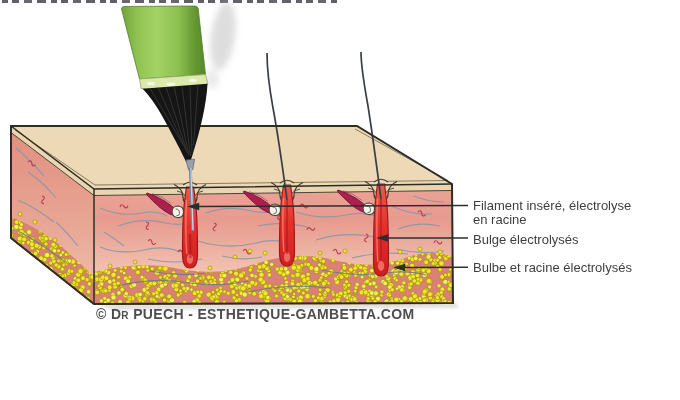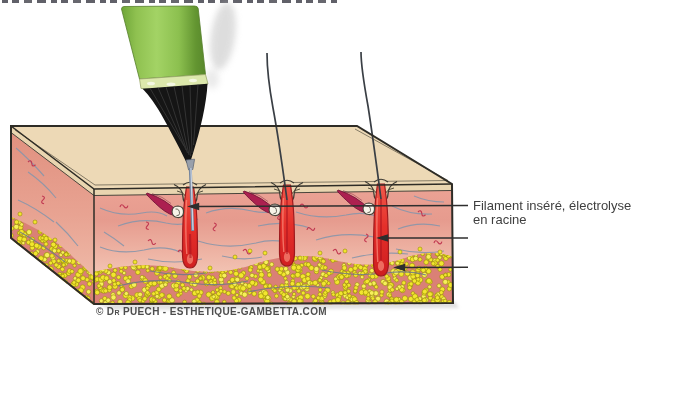--- a/index.html
+++ b/index.html
@@ -4,21 +4,21 @@
 <style>
   html,body{margin:0;padding:0;background:#fff;}
   .stage{position:relative;width:680px;height:400px;background:#ffffff;overflow:hidden;
          font-family:"Liberation Sans",sans-serif;}
   .stage svg{position:absolute;left:0;top:0;}
   .cropped-title{position:absolute;left:2px;top:0;width:335px;height:3px;opacity:.82;
     background-image:repeating-linear-gradient(90deg,#3E3E48 0 6px,transparent 6px 10px,
       #3E3E48 10px 17px,transparent 17px 22px,#46464F 22px 30px,transparent 30px 35px,
       #3E3E48 35px 44px,transparent 44px 49px);}
   .ann{position:absolute;color:#3F3F3F;font-size:13px;line-height:13.5px;width:170px;}
-  .credit{position:absolute;left:96px;top:306px;font-size:10px;font-weight:700;color:#4E4E4E;
+  .credit{position:absolute;left:96px;top:306px;font-size:14px;font-weight:700;color:#4E4E4E;
           letter-spacing:.35px;font-variant:small-caps;}
 </style>
 </head>
 <body>
 
 <div class="stage">
 
   <div class="cropped-title"></div>
 
   <svg width="680" height="400" viewBox="0 0 680 400">
@@ -1531,15 +1531,21 @@
       <polygon points="378.5,238 387.5,235.1 387.5,240.9"></polygon>
       <path d="M403,267.5 L468,267.2" fill="none"></path>
       <polygon points="395.5,267.5 404.5,264.6 404.5,270.4"></polygon>
     </g>
   </svg>
 
   <div class="ann" style="left:473px;top:199px;">
     <div>Filament inséré, électrolyse</div>
     <div>en racine</div>
   </div>
+  <div class="ann" style="left:473px;top:233px;">
+    <div>Bulge électrolysés</div>
+  </div>
+  <div class="ann" style="left:473px;top:261px;">
+    <div>Bulbe et racine électrolysés</div>
+  </div>
 
   <div class="credit">© Dr PUECH - ESTHETIQUE-GAMBETTA.COM</div>
 </div>
 
 </body></html>

